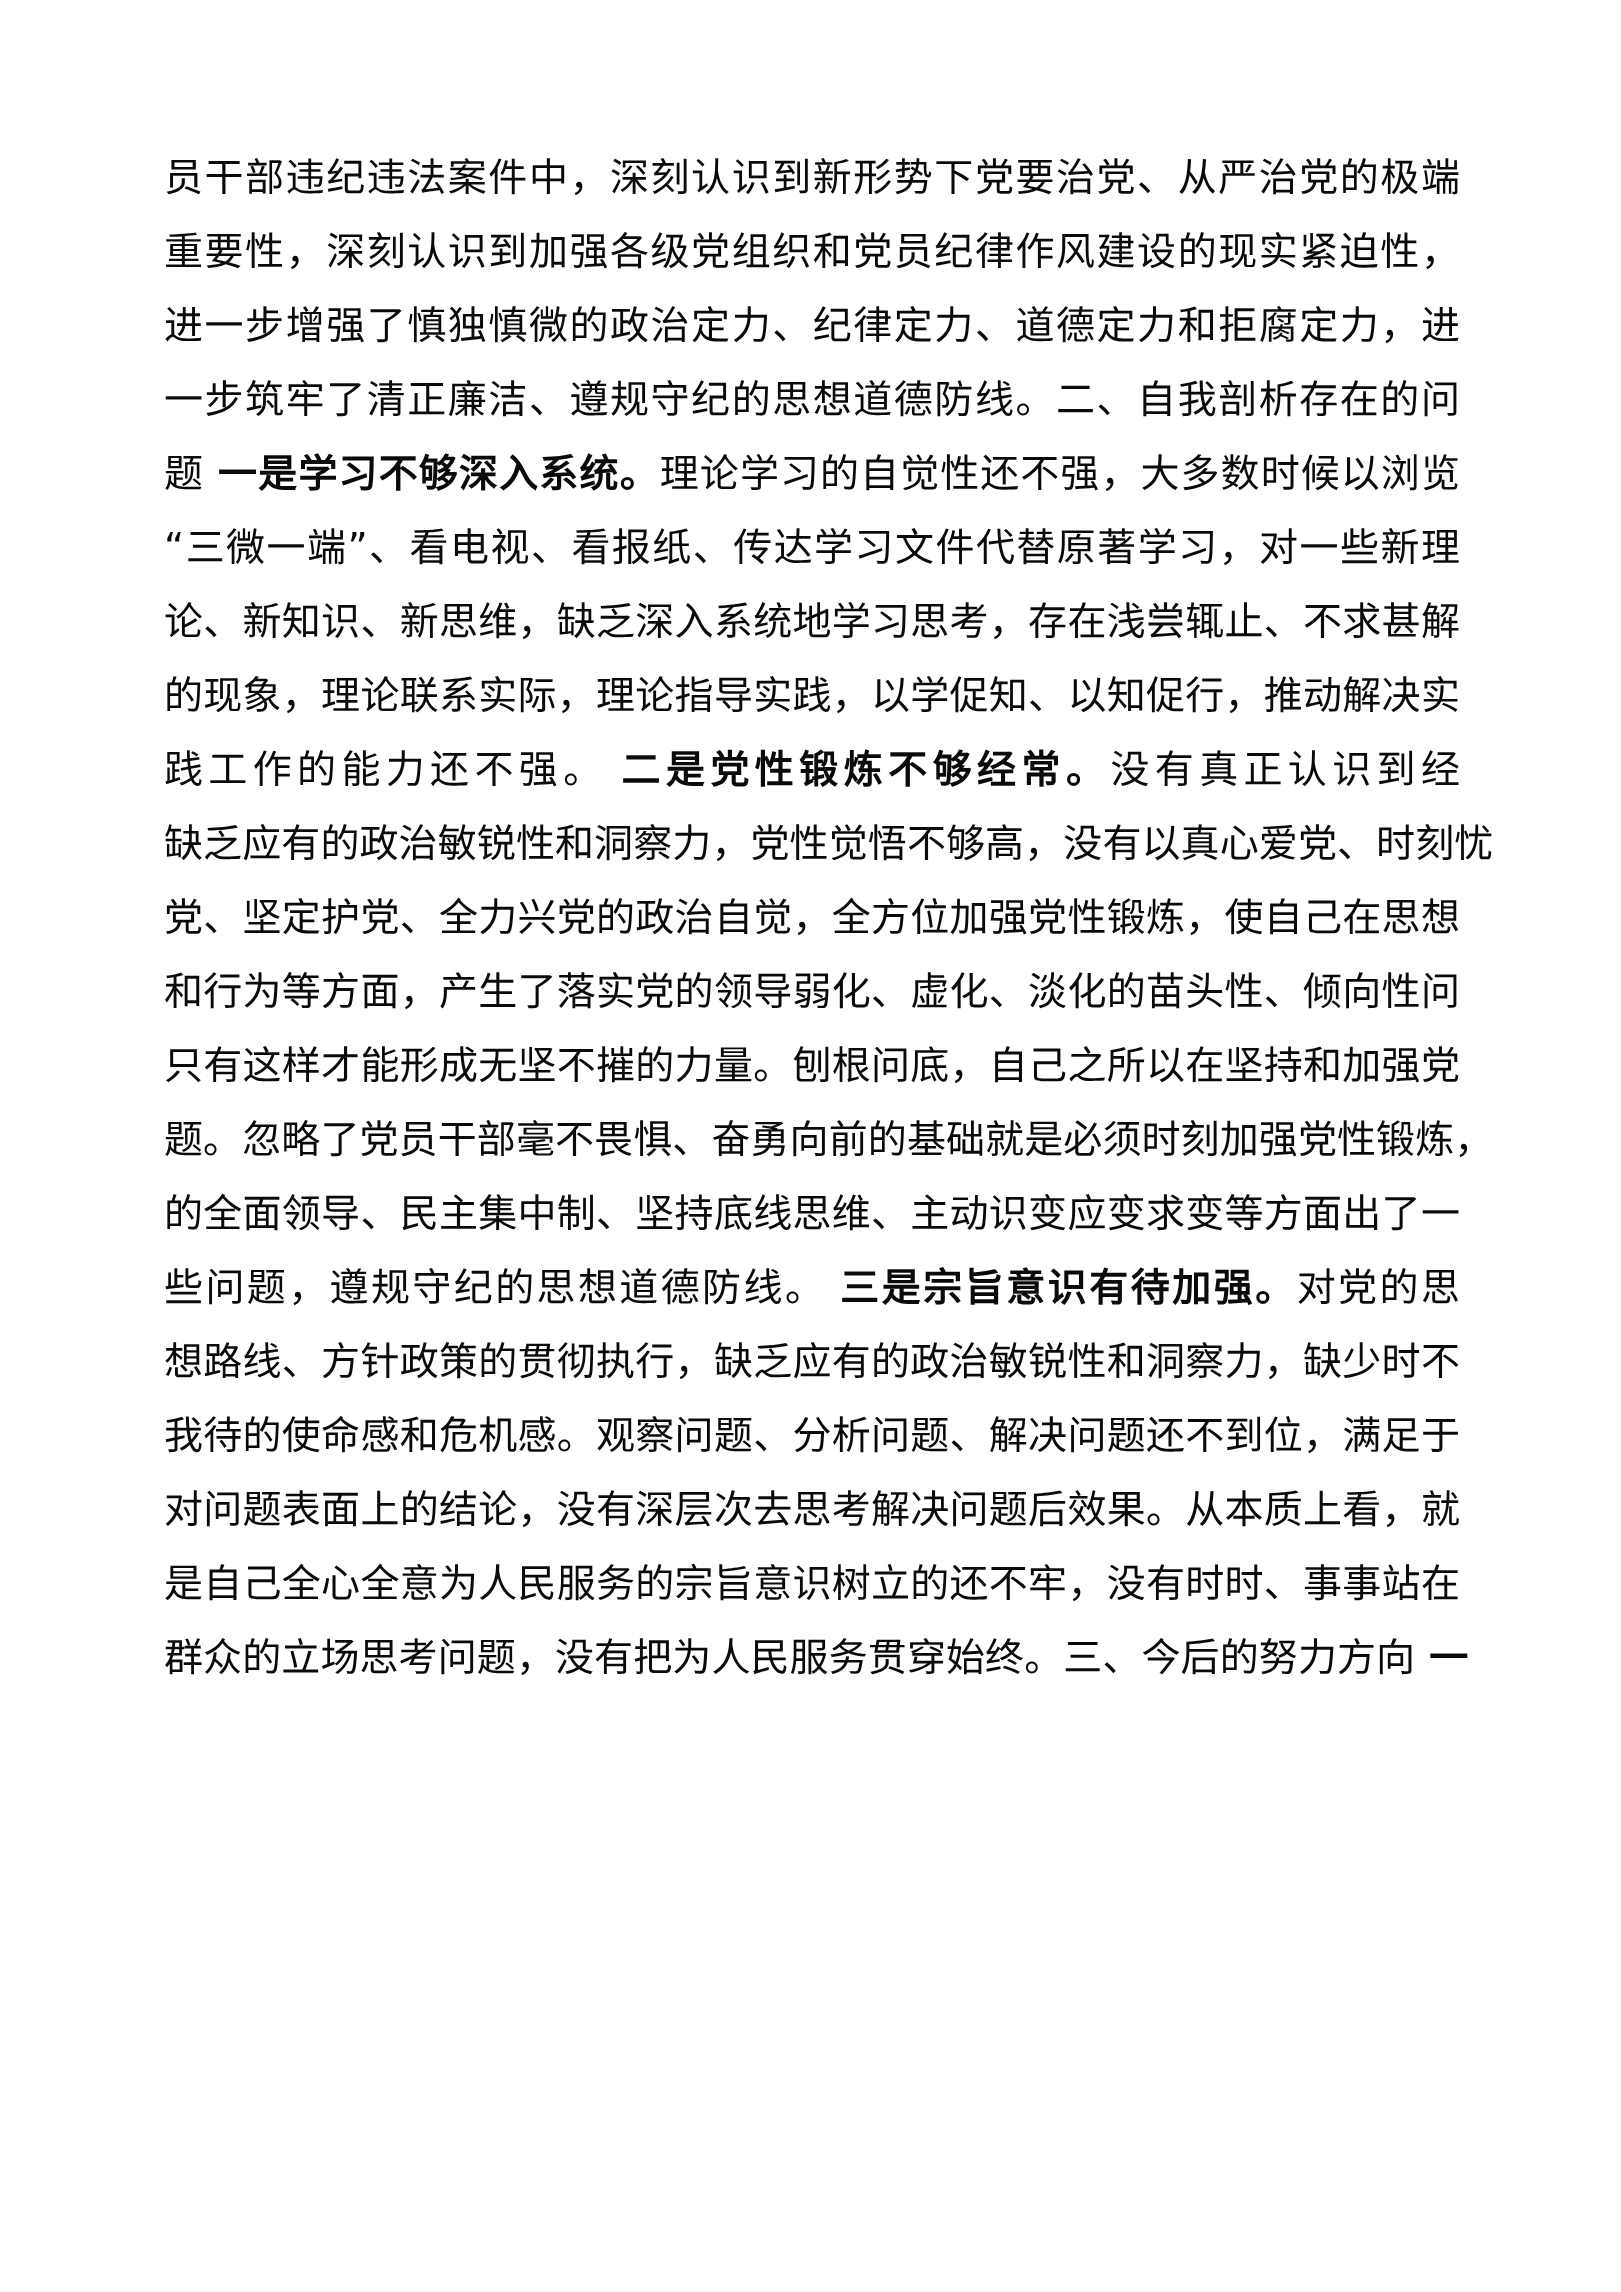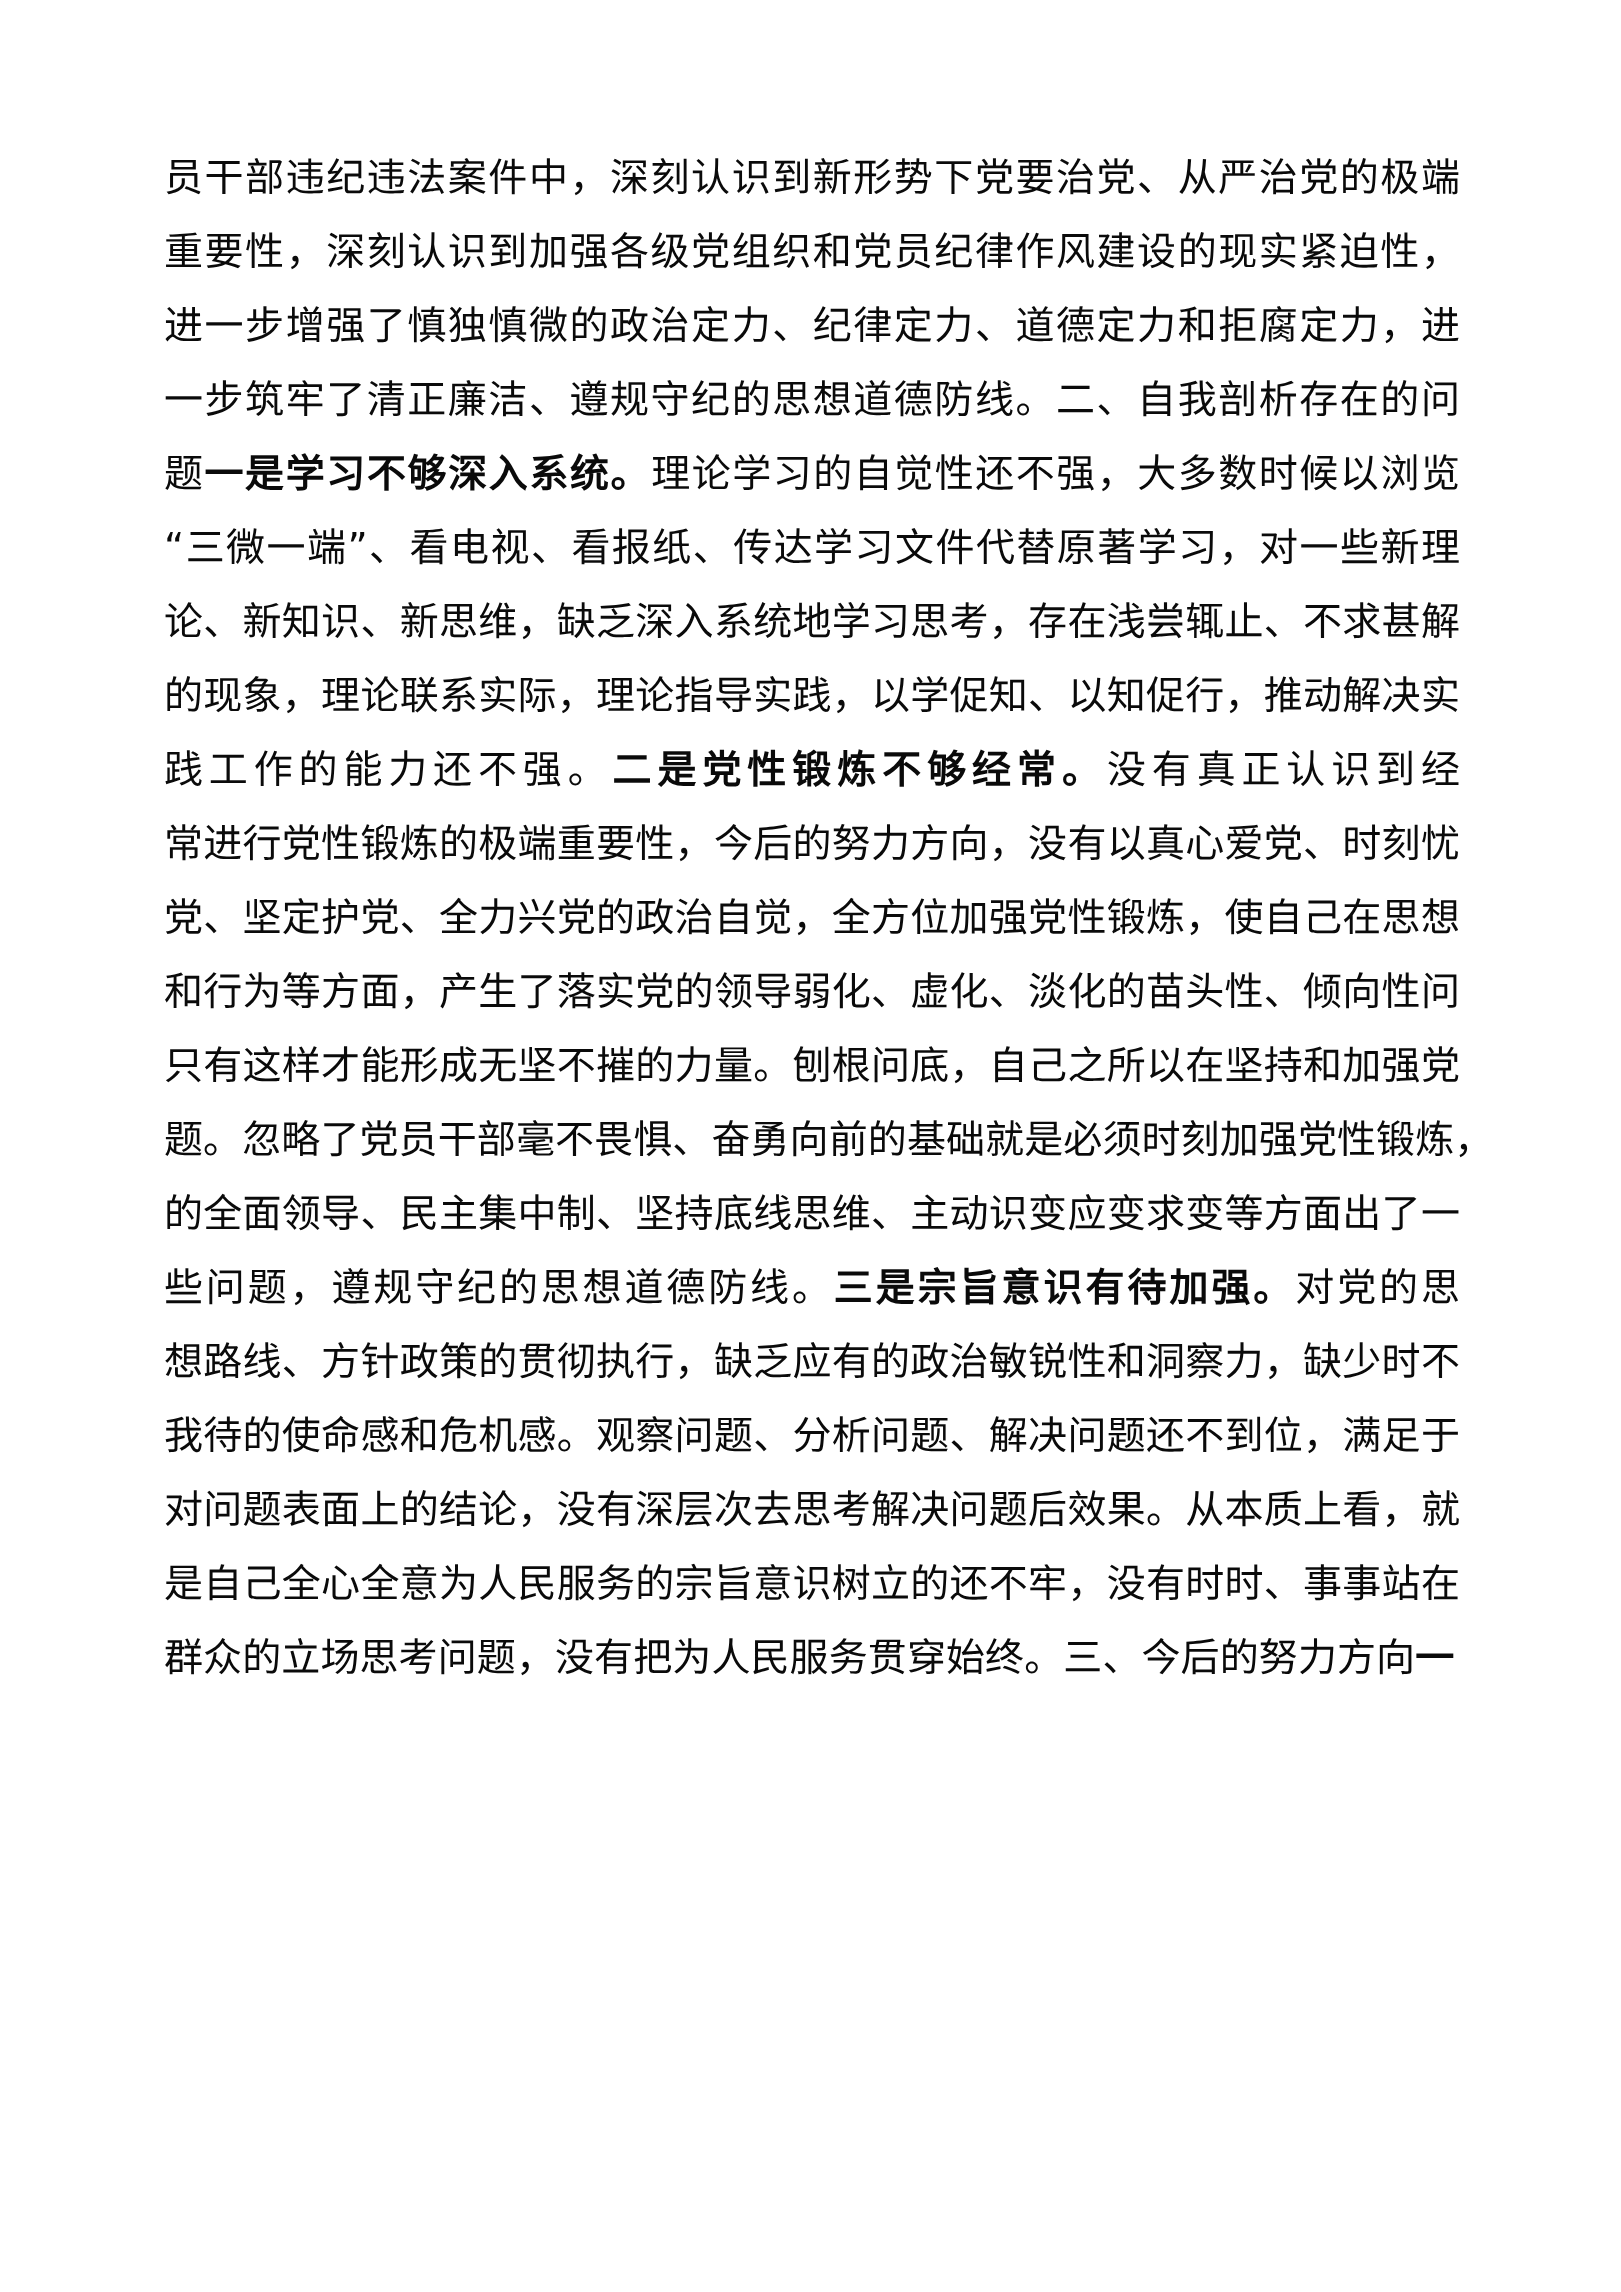--- a/index.html
+++ b/index.html
@@ -38,20 +38,21 @@
     text-justify: inter-character;
     text-align-last: left;
     letter-spacing: 0.1px;
     word-break: break-all;
     color: #0a0a0a;
     font-weight: 400;
   }
   .para .b {
     font-weight: 700;
     letter-spacing: 0.2px;
+    margin-left: 14px;
   }
   .gap {
     display: inline-block;
     width: 145px;
   }
   
   .line {
     display: block;
     text-align: justify;
     text-align-last: justify;
@@ -73,21 +74,21 @@
   <p class="para">
         <span class="line"><span>员干部违纪违法案件中，深刻认识到新形势下党要治党、从严治党的极端</span></span>
         <span class="line"><span>重要性，深刻认识到加强各级党组织和党员纪律作风建设的现实紧迫性，</span></span>
         <span class="line"><span>进一步增强了慎独慎微的政治定力、纪律定力、道德定力和拒腐定力，进</span></span>
         <span class="line"><span>一步筑牢了清正廉洁、遵规守纪的思想道德防线。二、自我剖析存在的问</span></span>
         <span class="line"><span>题</span><span class="b">一是学习不够深入系统。</span><span>理论学习的自觉性还不强，大多数时候以浏览</span></span>
         <span class="line"><span>“三微一端”、看电视、看报纸、传达学习文件代替原著学习，对一些新理</span></span>
         <span class="line"><span>论、新知识、新思维，缺乏深入系统地学习思考，存在浅尝辄止、不求甚解</span></span>
         <span class="line"><span>的现象，理论联系实际，理论指导实践，以学促知、以知促行，推动解决实</span></span>
         <span class="line"><span>践工作的能力还不强。</span><span class="gap"></span><span class="b">二是党性锻炼不够经常。</span><span>没有真正认识到经</span></span>
-        <span class="line"><span>常进行党性锻炼的极端重要性，今后的努力方向，没有以真心爱党、时刻忧</span></span>
+        <span class="line"><span>缺乏应有的政治敏锐性和洞察力，党性觉悟不够高，没有以真心爱党、时刻忧</span></span>
         <span class="line"><span>党、坚定护党、全力兴党的政治自觉，全方位加强党性锻炼，使自己在思想</span></span>
         <span class="line"><span>和行为等方面，产生了落实党的领导弱化、虚化、淡化的苗头性、倾向性问</span></span>
         <span class="line"><span>只有这样才能形成无坚不摧的力量。刨根问底，自己之所以在坚持和加强党</span></span>
         <span class="line"><span>题。忽略了党员干部毫不畏惧、奋勇向前的基础就是必须时刻加强党性锻炼，</span></span>
         <span class="line"><span>的全面领导、民主集中制、坚持底线思维、主动识变应变求变等方面出了一</span></span>
         <span class="line"><span>些问题，遵规守纪的思想道德防线。</span><span class="b">三是宗旨意识有待加强。</span><span>对党的思</span></span>
         <span class="line"><span>想路线、方针政策的贯彻执行，缺乏应有的政治敏锐性和洞察力，缺少时不</span></span>
         <span class="line"><span>我待的使命感和危机感。观察问题、分析问题、解决问题还不到位，满足于</span></span>
         <span class="line"><span>对问题表面上的结论，没有深层次去思考解决问题后效果。从本质上看，就</span></span>
         <span class="line"><span>是自己全心全意为人民服务的宗旨意识树立的还不牢，没有时时、事事站在</span></span>

